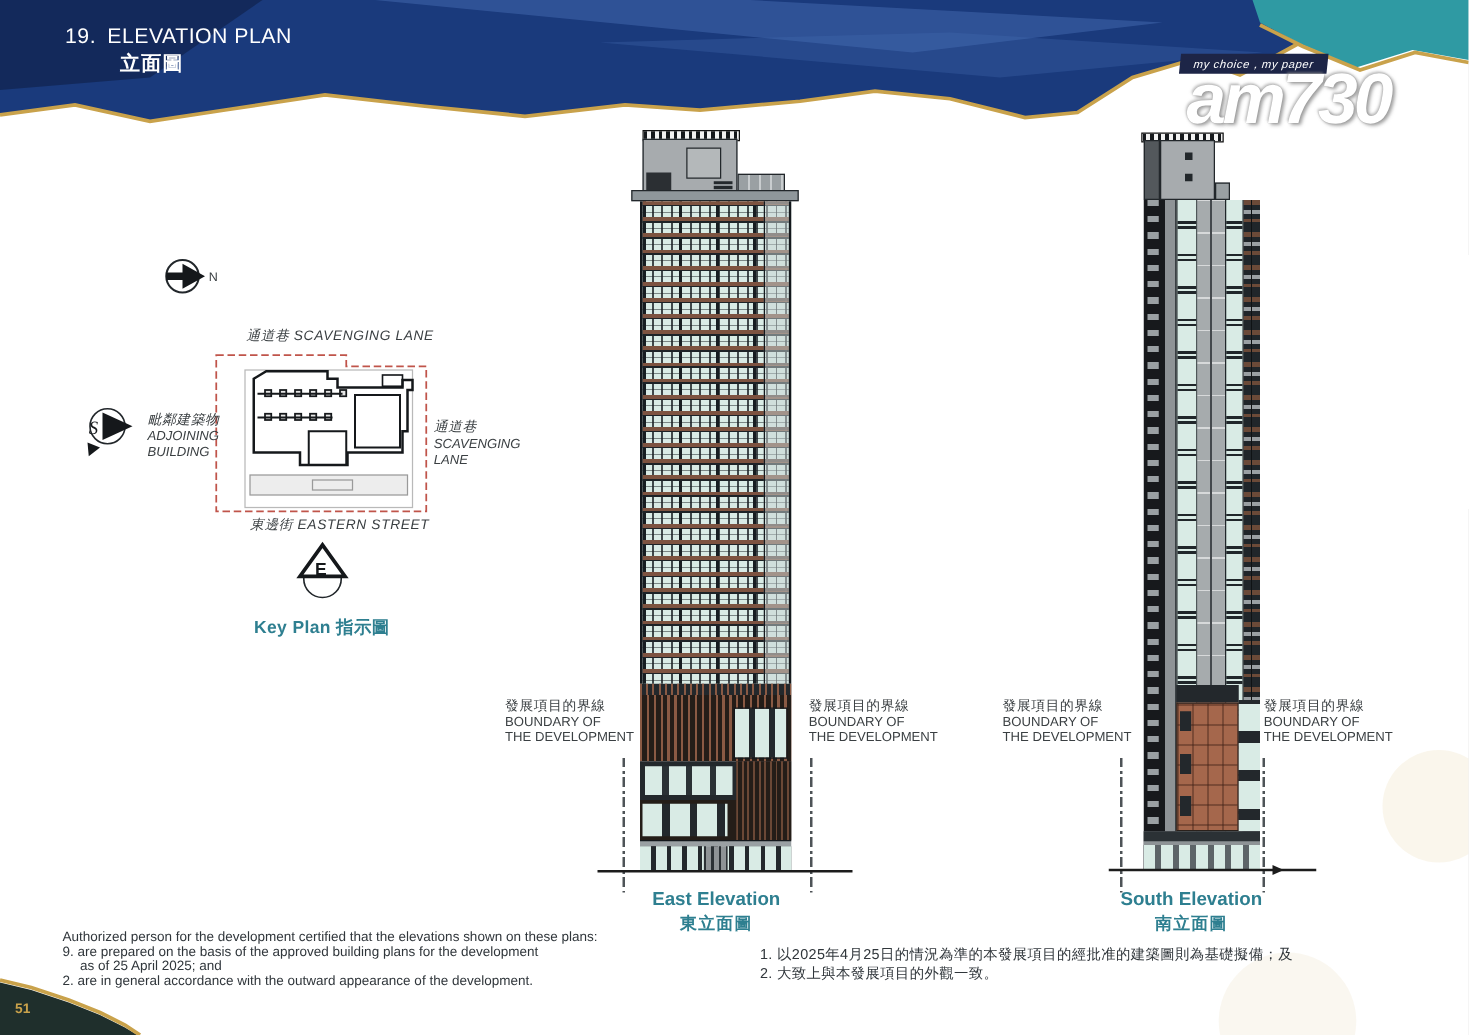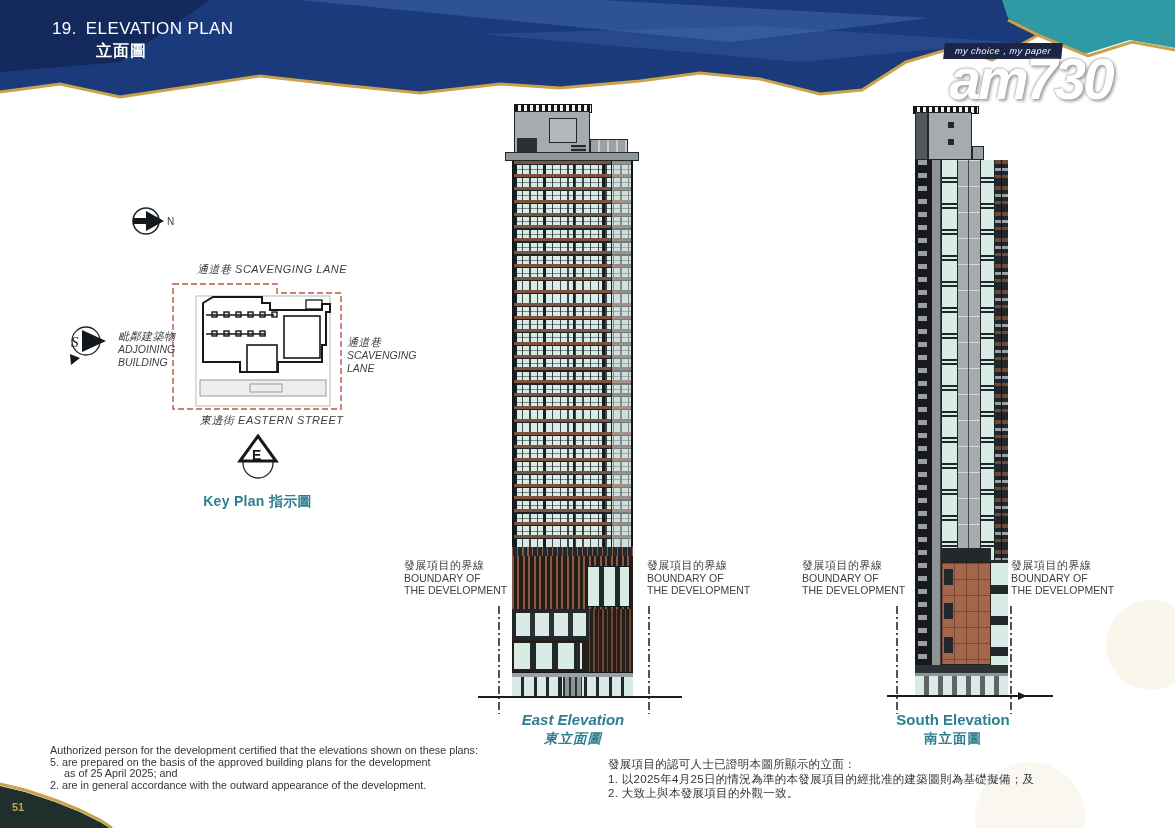--- a/index.html
+++ b/index.html
@@ -296,40 +296,39 @@
     <div class="zh">發展項目的界線</div>
     <div>BOUNDARY OF</div>
     <div>THE DEVELOPMENT</div>
   </div>
   <div class="abs btext" style="left:1011px;top:559px;">
     <div class="zh">發展項目的界線</div>
     <div>BOUNDARY OF</div>
     <div>THE DEVELOPMENT</div>
   </div>
 
-  <div class="abs cap" style="left:498px;top:711px;font-style:italic;">
+  <div class="abs cap" style="left:498px;top:711px;">
     <div class="en">East Elevation</div>
     <div class="zh">東立面圖</div>
   </div>
   <div class="abs cap" style="left:878px;top:711px;">
     <div class="en">South Elevation</div>
     <div class="zh">南立面圖</div>
   </div>
 
   <div class="abs blob" style="left:1106px;top:600px;width:90px;height:90px;opacity:.55;"></div>
   <div class="abs blob" style="left:975px;top:762px;width:110px;height:110px;opacity:.45;"></div>
 
   <div class="abs notes-en">
     <div>Authorized person for the development certified that the elevations shown on these plans:</div>
-    <div>5. are prepared on the basis of the approved building plans for the development</div>
+    <div>9. are prepared on the basis of the approved building plans for the development</div>
     <div class="ind">as of 25 April 2025; and</div>
     <div>2. are in general accordance with the outward appearance of the development.</div>
   </div>
   <div class="abs notes-zh">
-    <div>發展項目的認可人士已證明本圖所顯示的立面：</div>
     <div>1. 以2025年4月25日的情況為準的本發展項目的經批准的建築圖則為基礎擬備；及</div>
     <div>2. 大致上與本發展項目的外觀一致。</div>
   </div>
 
   <svg class="abs" style="left:0;top:770px;width:240px;height:58px;" viewBox="0 770 240 58">
     <polygon points="0,786 25,792 55,802 80,812 100,822 110,828 0,828" fill="#1f2f2c"></polygon>
     <polyline points="0,784 25,790 55,800 80,810 100,820 112,828" fill="none" stroke="#c9a24b" stroke-width="3"></polyline>
   </svg>
   <div class="abs pg-num">51</div>
 

